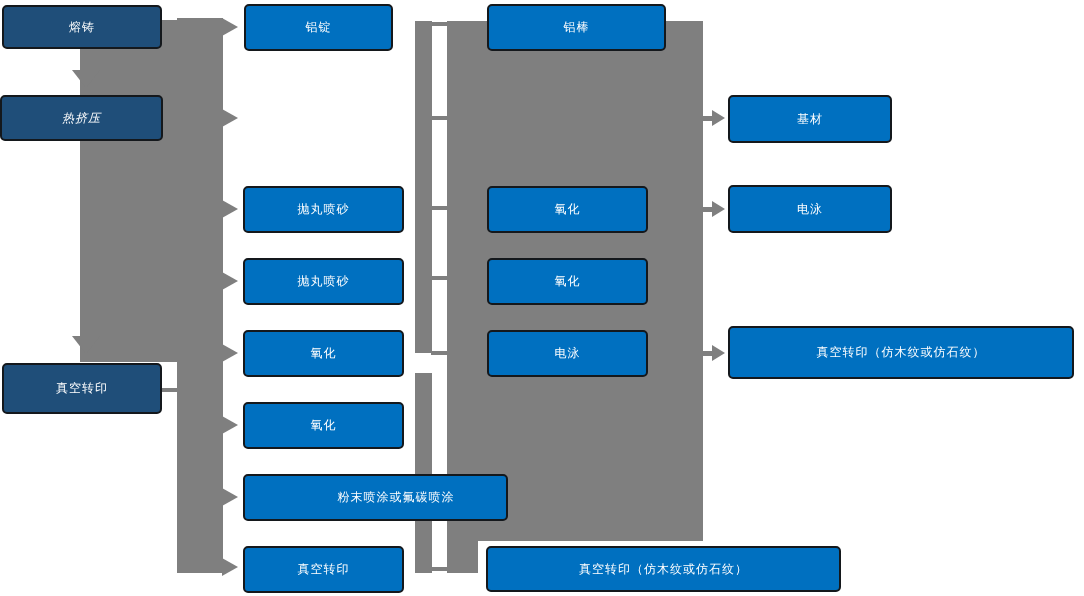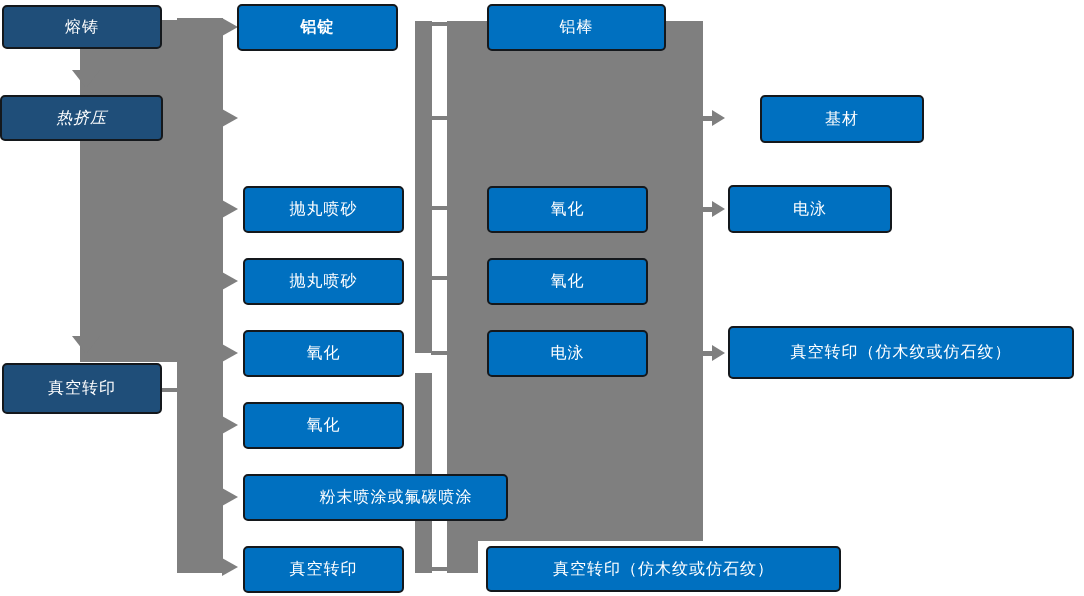--- a/index.html
+++ b/index.html
@@ -3,21 +3,21 @@
 <meta charset="utf-8">
 <style>
   html,body { margin:0; padding:0; background:#ffffff; }
   #stage {
     position:relative; width:1084px; height:596px; background:#ffffff;
     font-family:"Liberation Sans", sans-serif; overflow:hidden;
   }
   .node {
     position:absolute; box-sizing:border-box;
     display:flex; align-items:center; justify-content:center;
-    color:#ffffff; font-size:16px; letter-spacing:1px;
+    color:#ffffff; font-size:12px; letter-spacing:1px;
     border:2px solid #14181c; border-radius:5px;
     z-index:2; white-space:nowrap;
   }
   .dark { background:#1F4E79; }
   .blue { background:#0070C0; }
   .c { position:absolute; background:#7F7F7F; z-index:1; }
   .ar { position:absolute; width:0; height:0; z-index:1; }
   .ar-r { border-top:9px solid transparent; border-bottom:9px solid transparent; border-left:16px solid #7F7F7F; }
   .ar-rs { border-top:8px solid transparent; border-bottom:8px solid transparent; border-left:13px solid #7F7F7F; }
   .ar-d { border-left:14px solid transparent; border-right:14px solid transparent; border-top:18px solid #7F7F7F; }
@@ -61,31 +61,31 @@
   <div class="ar ar-rs" style="left:712px; top:110px;"></div>
   <div class="c" style="left:703px; top:207px; width:10px; height:5px;"></div>
   <div class="ar ar-rs" style="left:712px; top:201px;"></div>
   <div class="c" style="left:700px; top:351px; width:12px; height:5px;"></div>
   <div class="ar ar-rs" style="left:712px; top:345px;"></div>
 
   <div class="node dark" style="left:2px; top:5px;   width:160px; height:44px;">熔铸</div>
   <div class="node dark" style="left:0px; top:95px;  width:163px; height:46px;font-style:italic;">热挤压</div>
   <div class="node dark" style="left:2px; top:363px; width:160px; height:51px;">真空转印</div>
 
-  <div class="node blue" style="left:237px; top:4px;   width:161px; height:47px;font-weight:bold;">铝锭</div>
+  <div class="node blue" style="left:244px; top:4px;   width:149px; height:47px;">铝锭</div>
   <div class="node blue" style="left:243px; top:186px; width:161px; height:47px;">抛丸喷砂</div>
   <div class="node blue" style="left:243px; top:258px; width:161px; height:47px;">抛丸喷砂</div>
   <div class="node blue" style="left:243px; top:330px; width:161px; height:47px;">氧化</div>
   <div class="node blue" style="left:243px; top:402px; width:161px; height:47px;">氧化</div>
   <div class="node blue" style="left:243px; top:474px; width:265px; height:47px;padding-left:41px;">粉末喷涂或氟碳喷涂</div>
   <div class="node blue" style="left:243px; top:546px; width:161px; height:47px;">真空转印</div>
 
   <div class="node blue" style="left:487px; top:4px;   width:179px; height:47px;">铝棒</div>
   <div class="node blue" style="left:487px; top:186px; width:161px; height:47px;">氧化</div>
   <div class="node blue" style="left:487px; top:258px; width:161px; height:47px;">氧化</div>
   <div class="node blue" style="left:487px; top:330px; width:161px; height:47px;">电泳</div>
   <div class="node blue" style="left:486px; top:546px; width:355px; height:46px;">真空转印（仿木纹或仿石纹）</div>
 
-  <div class="node blue" style="left:728px; top:95px;  width:164px; height:48px;margin-left:32px;">基材</div>
+  <div class="node blue" style="left:728px; top:95px;  width:164px; height:48px;">基材</div>
   <div class="node blue" style="left:728px; top:185px; width:164px; height:48px;">电泳</div>
   <div class="node blue" style="left:728px; top:326px; width:346px; height:53px;">真空转印（仿木纹或仿石纹）</div>
 
 </div>
 
 </body></html>

